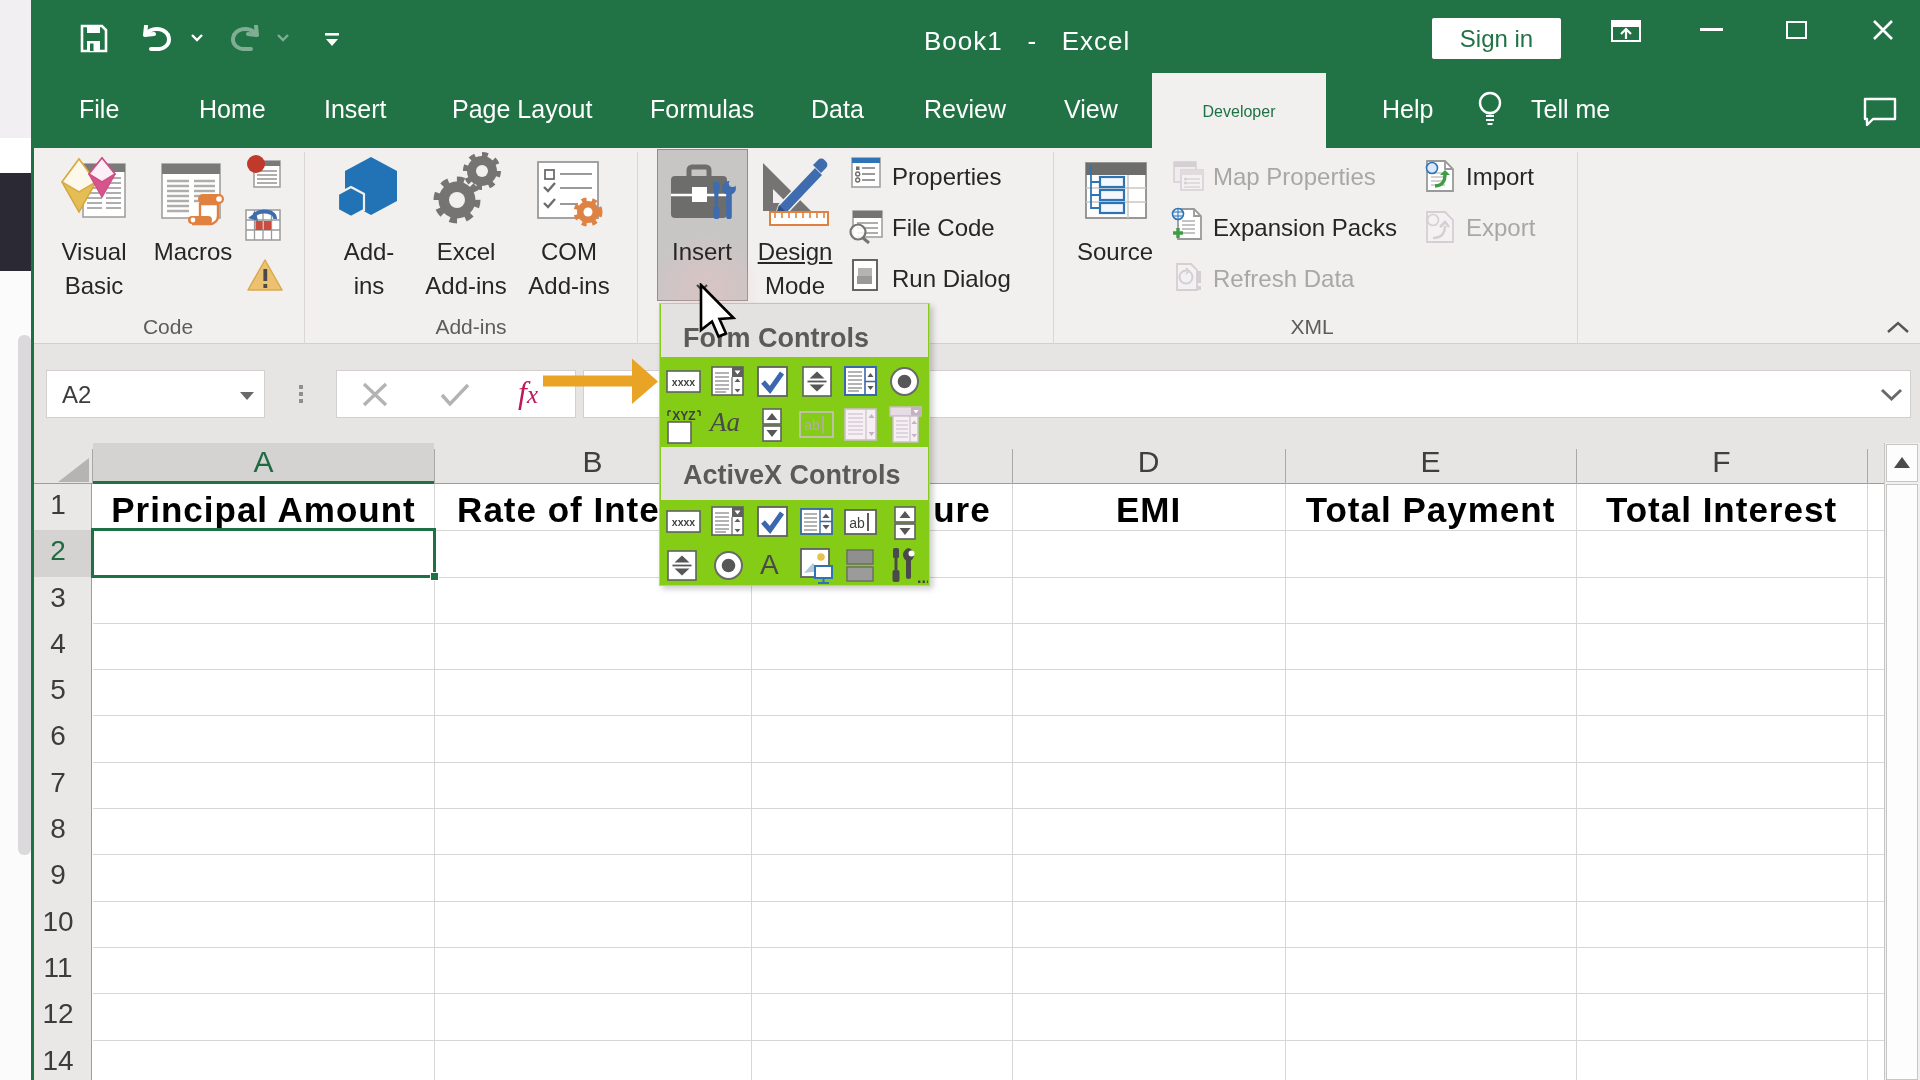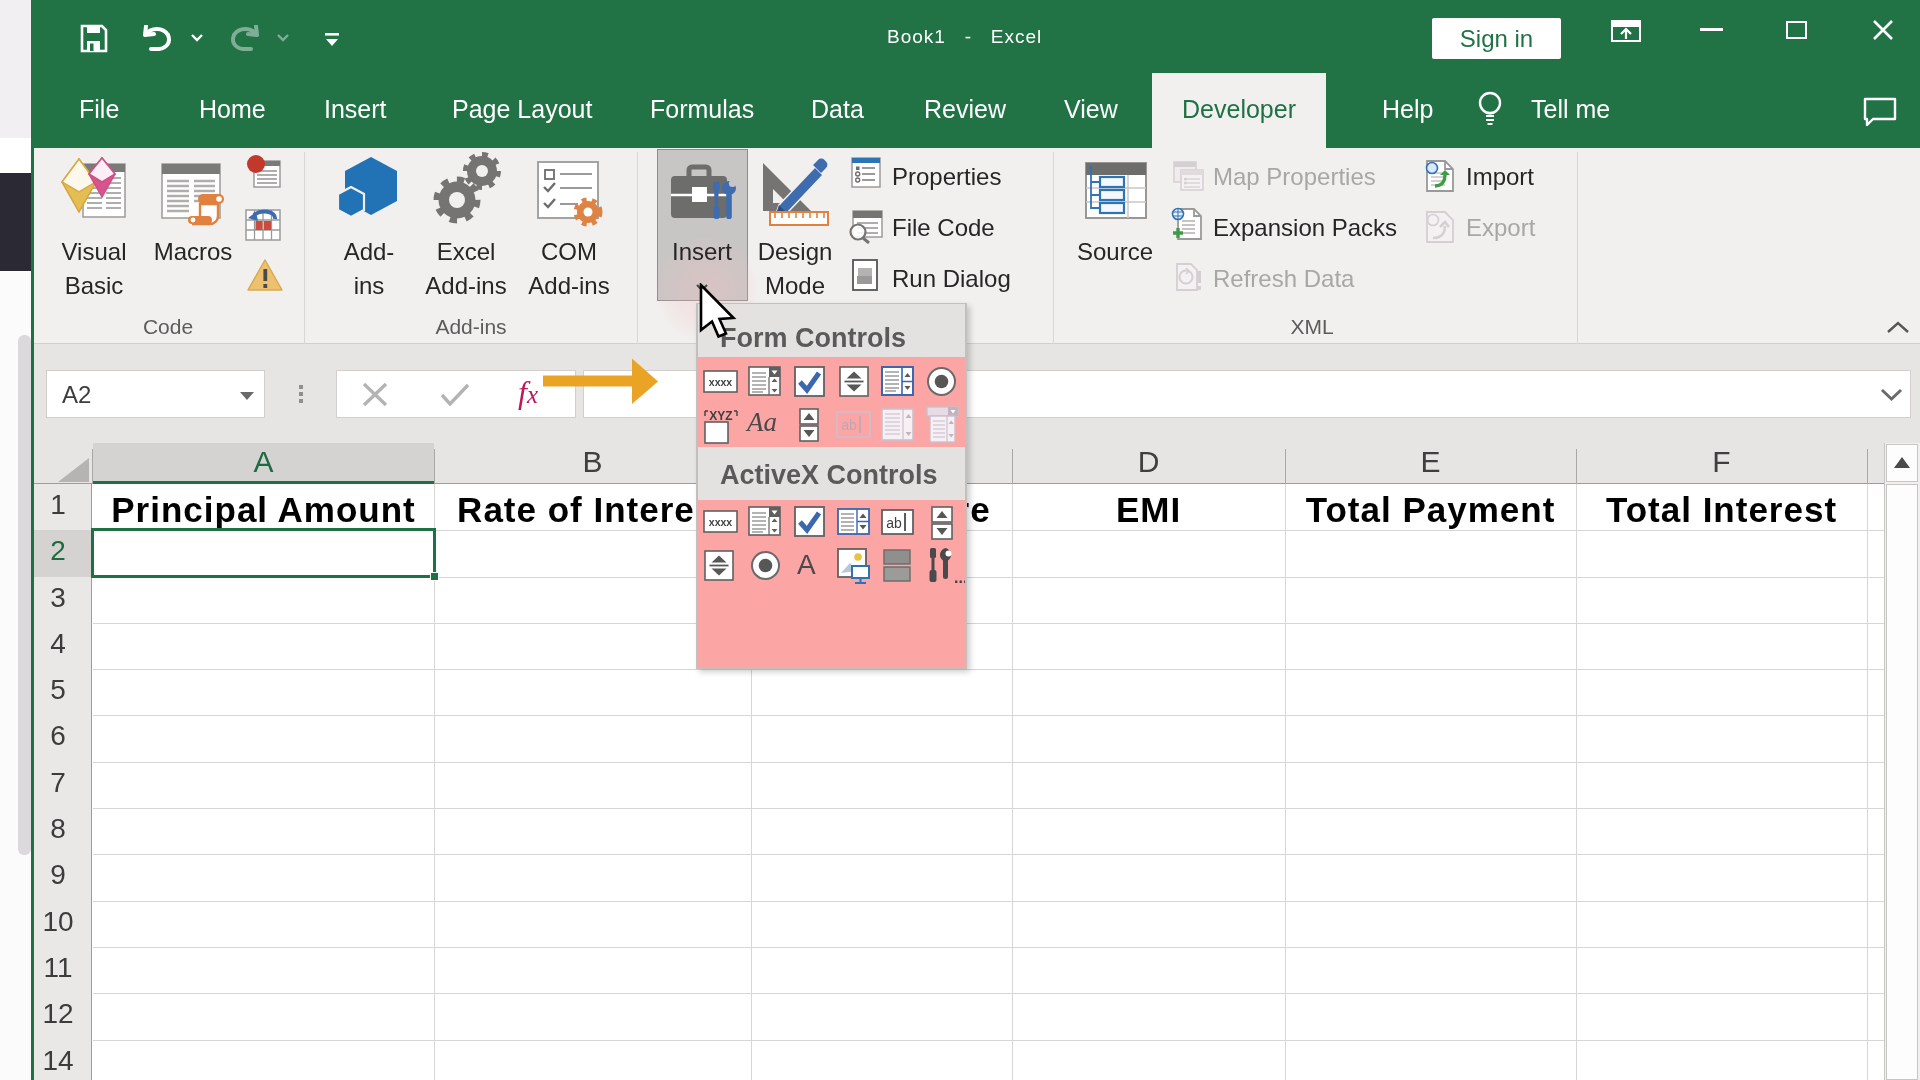--- a/index.html
+++ b/index.html
@@ -7,26 +7,26 @@
   body { font-family:"Liberation Sans", sans-serif; position:relative; background:#fff; }
   .abs { position:absolute; }
   
   #lstrip-top { left:0; top:0; width:31px; height:138px; background:#f2eff2; }
   #lstrip-dark { left:0; top:173px; width:31px; height:98px; background:#2b2933; }
   #lstrip-bot { left:0; top:271px; width:31px; height:809px; background:#fcfbfc; }
   #lstrip-thumb { left:18px; top:335px; width:13px; height:520px; background:#dbd9dc; border-radius:6px; }
   
   #greenborder { left:31px; top:0; width:3px; height:1080px; background:#1e7145; }
   #titlebar { left:31px; top:0; width:1889px; height:148px; background:#217346; }
-  #booktitle { left:887px; top:26px; color:#fff; font-size:19px; letter-spacing:1px; }
+  #booktitle { left:924px; top:26px; color:#fff; font-size:26px; letter-spacing:1px; }
   #signin { left:1432px; top:18px; width:129px; height:41px; background:#fff; border-radius:2px; color:#217346; font-size:24px; text-align:center; line-height:41px; }
   
   .tab { top:95px; color:#fff; font-size:25px; white-space:nowrap; }
   #devtab { left:1152px; top:73px; width:174px; height:75px; background:#f1f0ef; }
-  #devtab span { display:block; text-align:center; margin-top:22px; color:#1e7145; font-size:25px; }
+  #devtab span { display:block; text-align:center; margin-top:30px; color:#1e7145; font-size:16px; }
   
   #ribbon { left:34px; top:148px; width:1886px; height:196px; background:#f1f0ef; border-bottom:1px solid #d2cfcd; }
   .rsep { position:absolute; top:4px; width:1px; height:330px; background:#d9d6d3; }
   .rlabel { position:absolute; top:315px; font-size:21px; color:#5c5c5c; text-align:center; }
   .rtext { position:absolute; font-size:24px; color:#262626; text-align:center; white-space:nowrap; }
   .rtextl { position:absolute; font-size:24px; color:#262626; white-space:nowrap; }
   .rtextg { position:absolute; font-size:24px; color:#a9a7a5; white-space:nowrap; }
   
   #fstrip { left:34px; top:344px; width:1886px; height:99px; background:#e7e5e4; }
   .wbox { position:absolute; background:#fff; border:1px solid #d2cfce; }
@@ -36,21 +36,21 @@
   .chsep { position:absolute; top:6px; width:1px; height:35px; background:#aaa8a6; }
   .chlet { position:absolute; top:445px; font-size:30px; color:#3f3f3f; }
   #rowheads { left:34px; top:484px; width:58px; height:596px; background:#e9e8e7; border-right:1px solid #9f9d9b; }
   .rnum { position:absolute; width:48px; text-align:center; font-size:28px; color:#3c3c3c; }
   .gridv { position:absolute; top:484px; width:1px; height:596px; background:#d8d6d4; }
   .gridh { position:absolute; left:93px; width:1791px; height:1px; background:#d8d6d4; }
   .htext { position:absolute; top:490px; font-size:35px; font-weight:bold; color:#000; text-align:center; letter-spacing:1px; }
   
   #vscroll { left:1884px; top:443px; width:36px; height:637px; background:#f1f0ef; border-left:1px solid #c8c6c5; }
   
-  #dropdown { left:659px; top:303px; width:271px; height:366px; background:#fca5a5; border:1px solid #c3c1bf; box-shadow:3px 3px 6px rgba(0,0,0,0.2);margin-left:37px; }
+  #dropdown { left:659px; top:303px; width:271px; height:283px; background:#84cc16; border:1px solid #c3c1bf; box-shadow:3px 3px 6px rgba(0,0,0,0.2); }
   .dband { position:absolute; left:1px; width:267px; height:53px; background:#e4e2e1; }
   .dbandtxt { font-size:27px; font-weight:bold; color:#5a5a5a; position:absolute; left:23px; }
 </style>
 </head>
 <body>
   <div class="abs" id="lstrip-top"></div>
   <div class="abs" style="left:0;top:138px;width:31px;height:35px;background:#fff;"></div>
   <div class="abs" id="lstrip-dark"></div>
   <div class="abs" id="lstrip-bot"></div>
   <div class="abs" id="lstrip-thumb"></div>
@@ -236,21 +236,21 @@
     <path d="M2 56 V8 L50 56 Z" fill="#757472"></path>
     <path d="M12 34 V48 L26 48 Z" fill="#f1f0ef"></path>
     <g>
       <path d="M18 50 L54 12 l8 8 L26 58 l-12 4 z" fill="#3e6cae" stroke="#f1f0ef" stroke-width="1.5"></path>
       <path d="M52 10 l5 -5 a4.5 4.5 0 0 1 6.5 0 l1.5 1.5 a4.5 4.5 0 0 1 0 6.5 l-5 5 z" fill="#3e6cae"></path>
       <path d="M18 50 l-4 12 l12 -4 z" fill="#2c4f80"></path>
     </g>
     <rect x="9" y="57" width="58" height="13" fill="#fff" stroke="#e0813f" stroke-width="2"></rect>
     <path d="M14 57 v6 M21 57 v6 M28 57 v6 M35 57 v6 M42 57 v6 M49 57 v6 M56 57 v6 M63 57 v6" stroke="#e0813f" stroke-width="1.6"></path>
   </svg>
-  <div class="abs rtext" style="left:745px;top:238px;width:100px;">Design</div>
+  <div class="abs rtext" style="left:745px;top:238px;width:100px;text-decoration:underline;">Design</div>
   <div class="abs rtext" style="left:745px;top:272px;width:100px;">Mode</div>
   <svg class="abs" style="left:851px;top:157px;" width="30" height="31" viewBox="0 0 30 31">
     <rect x="1" y="1" width="28" height="29" fill="#fff" stroke="#9a9a9a" stroke-width="1.5"></rect>
     <rect x="1" y="1" width="28" height="5" fill="#2e74b5"></rect>
     <g stroke="#9a9a9a" stroke-width="2">
       <path d="M11 11 h13 M11 17 h13 M11 23 h13"></path>
     </g>
     <rect x="5" y="9.5" width="3.5" height="3.5" fill="#6d6d6b"></rect>
     <circle cx="6.7" cy="17" r="2" fill="none" stroke="#6d6d6b" stroke-width="1.4"></circle>
     <circle cx="6.7" cy="23" r="2" fill="none" stroke="#6d6d6b" stroke-width="1.4"></circle>

